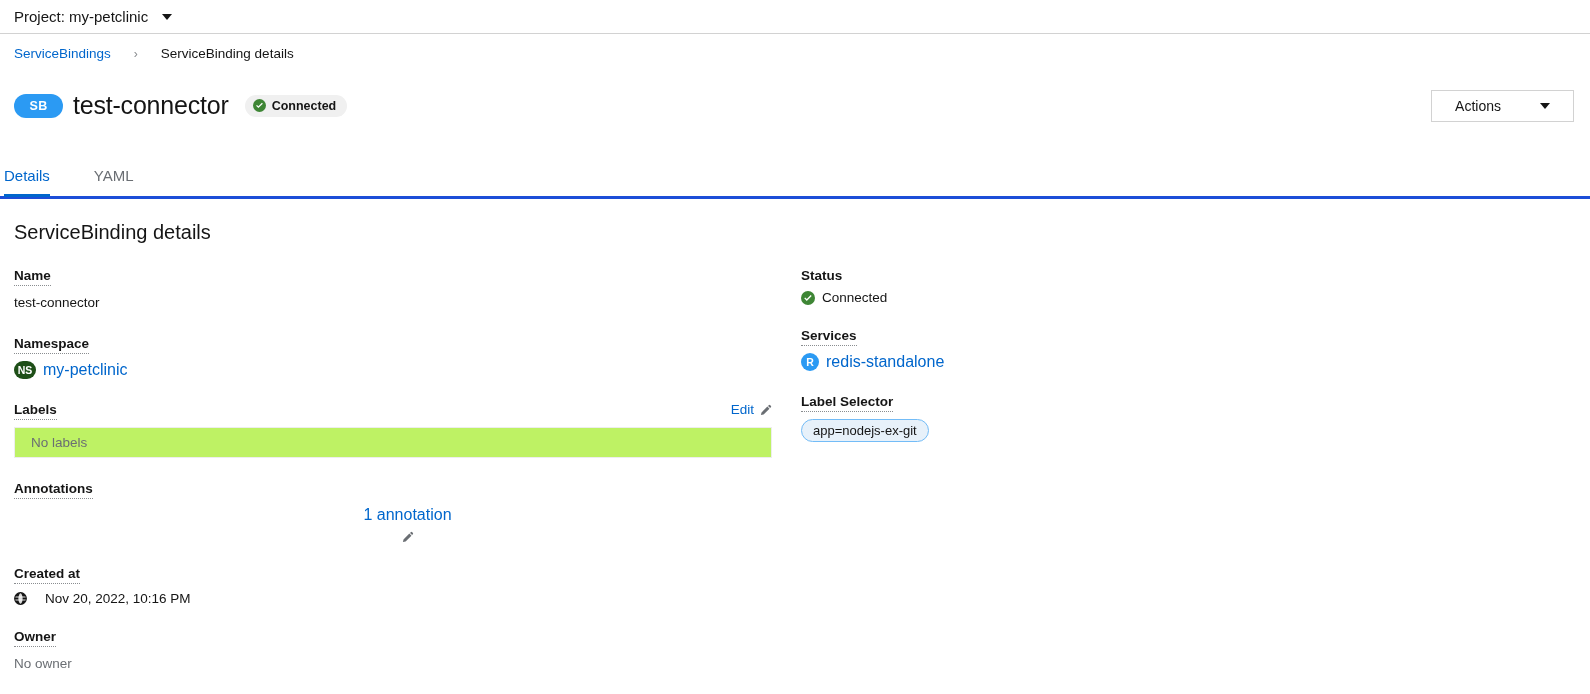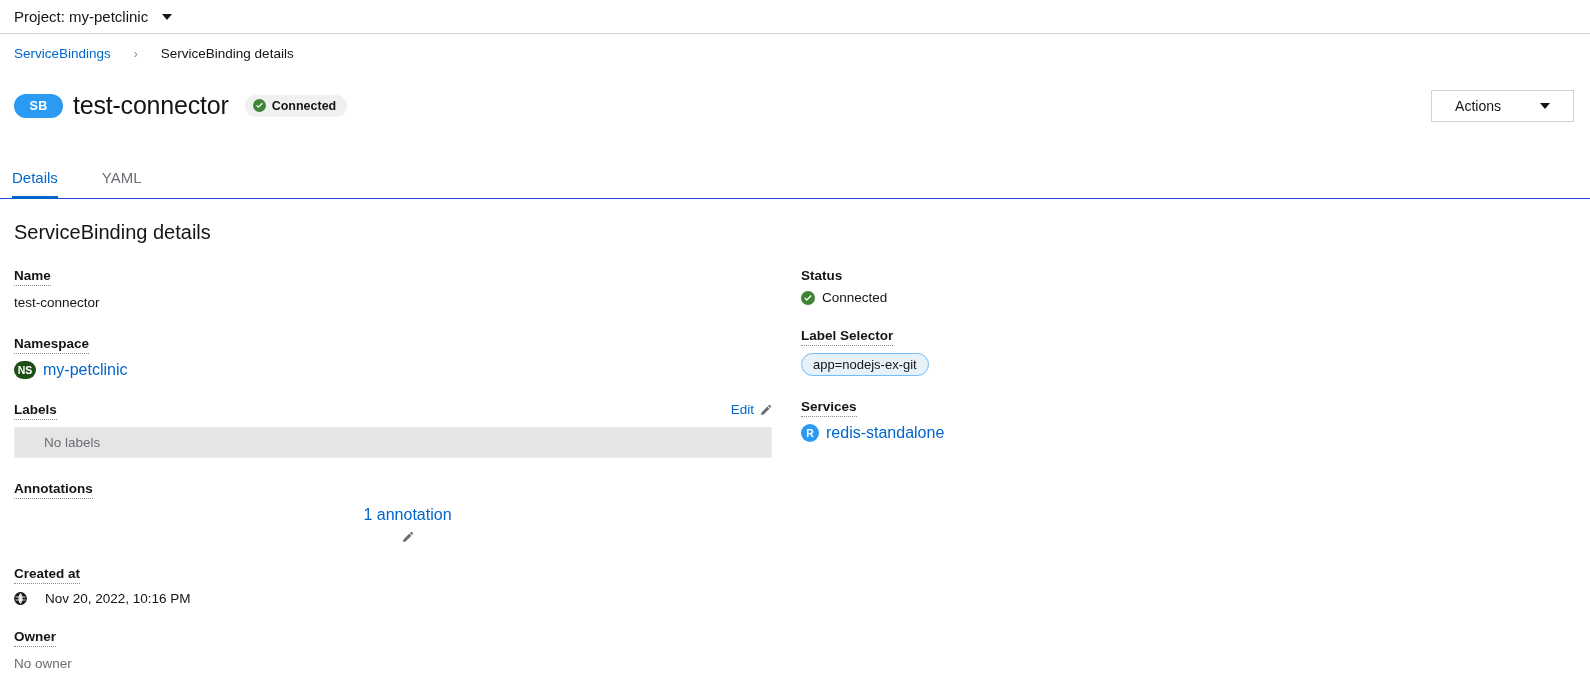--- a/index.html
+++ b/index.html
@@ -117,22 +117,22 @@
     min-width: 97px;
     justify-content: space-between;
     font-family: "Liberation Sans", sans-serif;
   }
 
   
   .tabs {
     display: flex;
     align-items: flex-end;
     gap: 0;
-    border-bottom: 1px solid #1d4ed8;
-    padding-left: 12px;
+    border-bottom: 3px solid #1d4ed8;
+    padding-left: 4px;
     height: 44px;
     text-align: center;
   }
   .tab {
     position: relative;
     padding: 0 16px 13px 16px;
     font-size: 15px;
     color: #6a6e73;
     cursor: pointer;
     line-height: 1;
@@ -222,26 +222,26 @@
     cursor: pointer;
     display: inline-flex;
     align-items: center;
     gap: 6px;
     text-decoration: none;
   }
   .pencil { width: 12px; height: 12px; display: block; }
 
   .labels-box {
     border: 1px solid #ededed;
-    background: #e5e5e5;
+    background: #bef264;
     height: 31px;
     max-width: 758px;
     display: flex;
     align-items: center;
-    padding: 0 29px;
+    padding: 0 16px;
     font-size: 13.5px;
     color: #6a6e73;
   }
 
   .status-line {
     display: flex;
     align-items: center;
     gap: 7px;
     font-size: 13.5px;
   }
@@ -397,31 +397,31 @@
           <svg class="check-circle-lg" viewBox="0 0 16 16">
             <circle cx="8" cy="8" r="8" fill="#3e8635"></circle>
             <path d="M6.6 11.3 3.7 8.4l1.1-1.1 1.8 1.8 4.5-4.5 1.1 1.1z" fill="#fff"></path>
           </svg>
           <span>Connected</span>
         </div>
       </div>
 
       <div class="field">
         <div class="field-label-row">
-          <span class="field-label help">Label Selector</span>
-        </div>
-        <span class="selector-chip">app=nodejs-ex-git</span>
-      </div>
-
-      <div class="field">
-        <div class="field-label-row">
           <span class="field-label help">Services</span>
         </div>
         <div class="svc-row">
           <span class="svc-badge">R</span>
           <a class="link" href="#">redis-standalone</a>
         </div>
       </div>
 
+      <div class="field">
+        <div class="field-label-row">
+          <span class="field-label help">Label Selector</span>
+        </div>
+        <span class="selector-chip">app=nodejs-ex-git</span>
+      </div>
+
     </div>
 
   </div>
 </div>
 
 </body></html>

